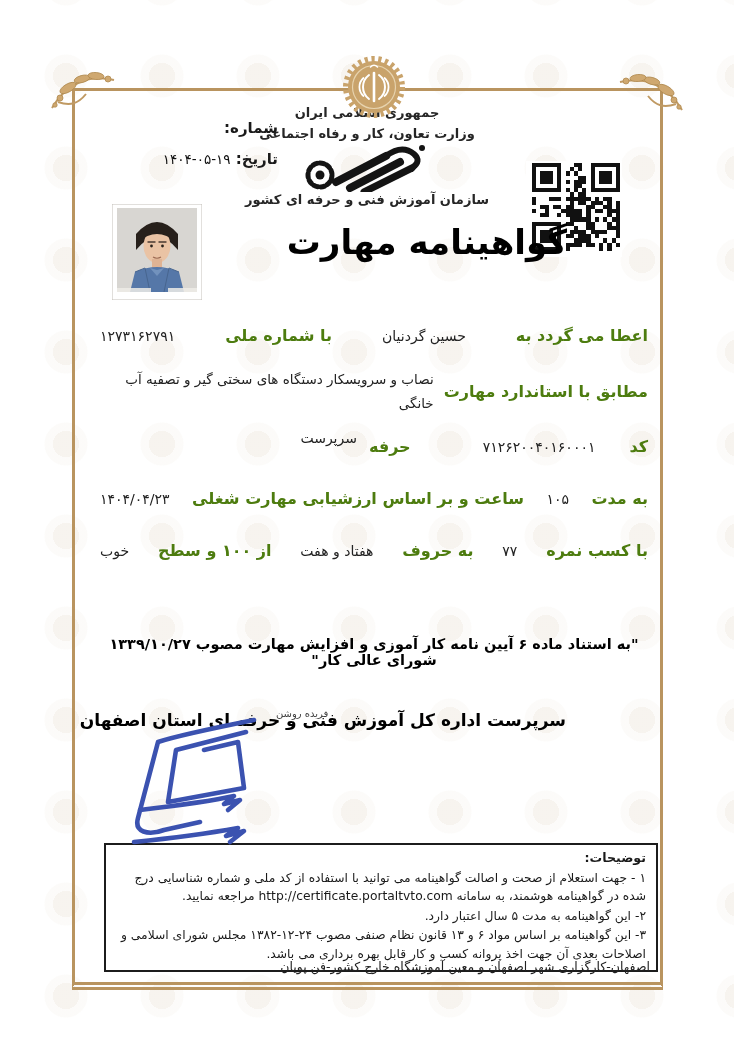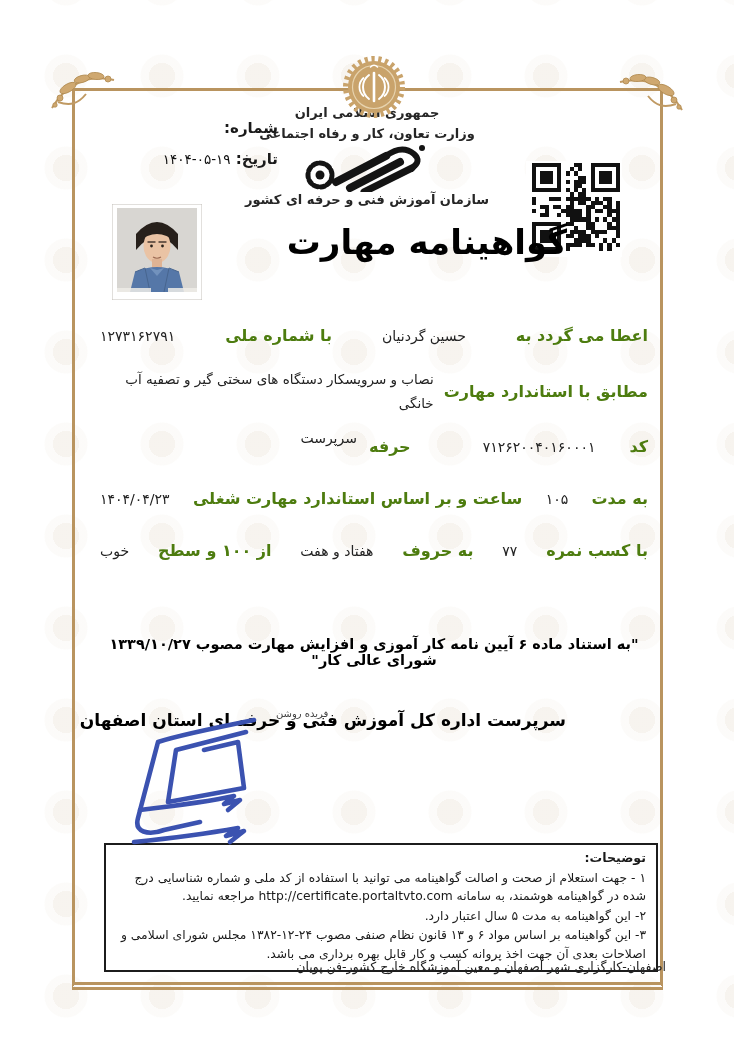--- a/index.html
+++ b/index.html
@@ -43,21 +43,21 @@
   .quote{position:absolute;left:95px;top:636px;width:558px;text-align:center;
          font-weight:bold;font-size:14.5px;color:#000;}
   .sig-title{position:absolute;right:168px;top:710px;font-weight:bold;font-size:17px;
              white-space:nowrap;color:#000;z-index:2;}
   .sig-name{position:absolute;left:276px;top:708px;font-size:10px;color:#404040;z-index:2;}
   .sig-scribble{position:absolute;left:104px;top:714px;width:172px;height:136px;z-index:5;}
   .notes{position:absolute;left:104px;top:843px;width:530px;border:2px solid #1c1c1c;
          background:#fff;padding:4px 10px 6px 10px;font-size:12.3px;line-height:1.5;}
   .notes .heading{font-weight:bold;font-size:12.6px;}
   .notes p{margin:1px 0;}
-  .footer-line{position:absolute;right:68px;top:959px;font-size:12.5px;color:#222;white-space:nowrap;}
+  .footer-line{position:absolute;right:84px;top:959px;font-size:12.5px;color:#222;white-space:nowrap;}
 </style>
 </head>
 <body>
 
 <div class="page">
 
   <div class="frame"></div>
 
   <div class="ornament" style="left:48px;top:64px;">
     <svg viewBox="0 0 70 52">
@@ -321,21 +321,21 @@
   <div class="row r3">
     <span class="b gap1">کد</span>
     <span class="v digits gap2" dir="ltr">۷۱۲۶۲۰۰۴۰۱۶۰۰۰۱</span>
     <span class="b gap3">حرفه</span>
     <span class="v raised">سرپرست</span>
   </div>
 
   <div class="row r4">
     <span class="b">به مدت</span>
     <span class="v digits" dir="ltr">۱۰۵</span>
-    <span class="b">ساعت و بر اساس استاندارد مهارت شغلی</span>
+    <span class="b">ساعت و بر اساس ارزشیابی مهارت شغلی</span>
     <span class="v digits" dir="ltr">۱۴۰۴/۰۴/۲۳</span>
   </div>
 
   <div class="row r5">
     <span class="b">با کسب نمره</span>
     <span class="v digits" dir="ltr">۷۷</span>
     <span class="b">به حروف</span>
     <span class="v">هفتاد و هفت</span>
     <span class="b">از ۱۰۰ و سطح</span>
     <span class="v">خوب</span>

